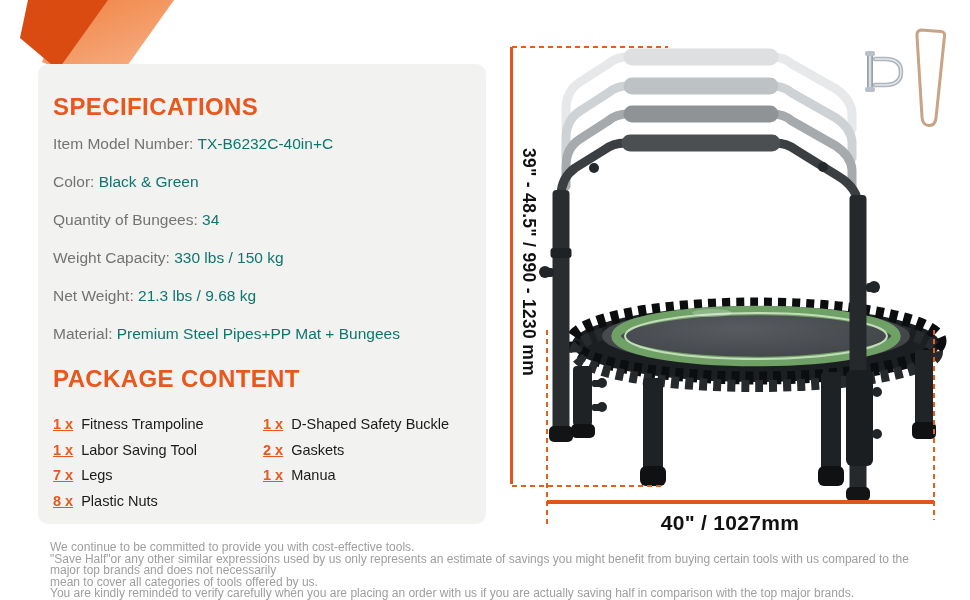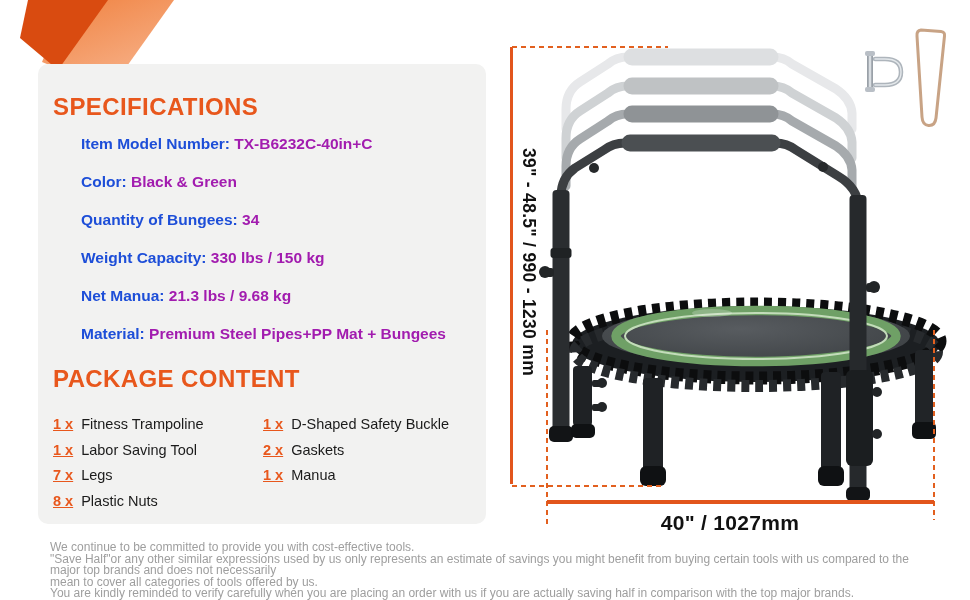--- a/index.html
+++ b/index.html
@@ -16,22 +16,22 @@
     position:absolute;left:38px;top:64px;width:448px;height:460px;
     background:#F2F2F1;border-radius:10px;box-sizing:border-box;
     padding:30px 18px 0 15px;
   }
   .sec-title{
     font-size:24px;font-weight:700;letter-spacing:.4px;
     color:#E8571C;margin:0 0 14px 0;line-height:26px;
   }
   .sec-title.pkg{margin-top:23px;margin-bottom:23px;}
   .spec-row{font-size:15.5px;line-height:19px;margin-bottom:19px;color:#1B1B1B;}
-  .spec-row .lbl{font-weight:700;color:#1d4ed8;margin-left:28px;}
-  .spec-row .val{font-weight:700;color:#a21caf;}
+  .spec-row .lbl{font-weight:400;color:#737373;}
+  .spec-row .val{font-weight:400;color:#0f766e;}
   .pkg-grid{display:flex;}
   .pkg-col1{width:210px;}
   .pkg-col2{flex:1;}
   .pkg-item{font-size:14.5px;line-height:18px;margin-bottom:7.5px;color:#1B1B1B;}
   .pkg-item .qty{font-weight:700;color:#E8571C;margin-right:8px;text-decoration:underline;}
   .pkg-item .nm{font-weight:500;color:#1B1B1B;}
   
   .dim-vline{position:absolute;left:510px;top:47px;width:3px;height:437px;background:#E2551C;}
   .dim-hline{position:absolute;left:547px;top:500px;width:387px;height:4px;background:#E2551C;}
   .dash-h{position:absolute;height:2px;background:repeating-linear-gradient(90deg,#E2601F 0 5px,transparent 5px 9px);}
@@ -83,21 +83,21 @@
   </div>
   <div class="spec-row">
     <span class="lbl">Quantity of Bungees:</span>
     <span class="val">34</span>
   </div>
   <div class="spec-row">
     <span class="lbl">Weight Capacity:</span>
     <span class="val">330 lbs / 150 kg</span>
   </div>
   <div class="spec-row">
-    <span class="lbl">Net Manua:</span>
+    <span class="lbl">Net Weight:</span>
     <span class="val">21.3 lbs / 9.68 kg</span>
   </div>
   <div class="spec-row">
     <span class="lbl">Material:</span>
     <span class="val">Premium Steel Pipes+PP Mat + Bungees</span>
   </div>
 
   <h1 class="sec-title pkg">PACKAGE CONTENT</h1>
 
   <div class="pkg-grid">

